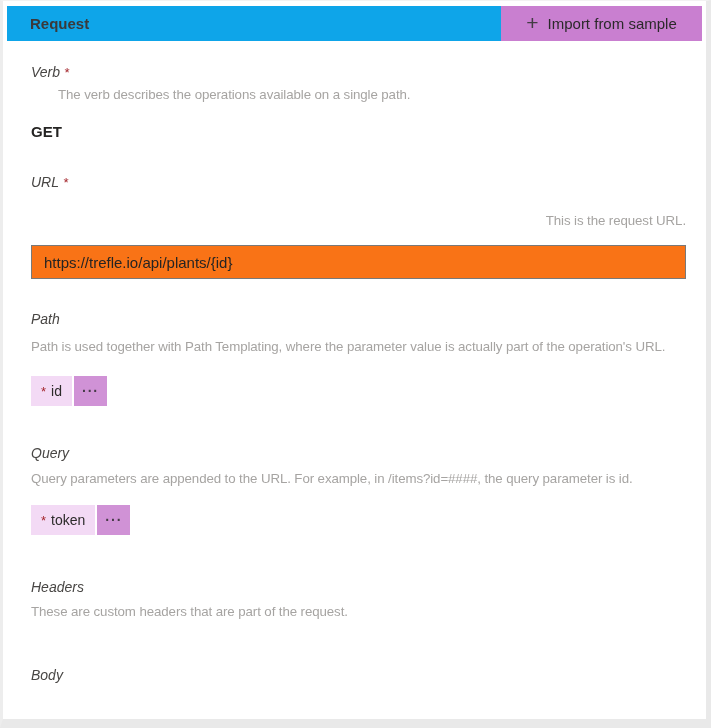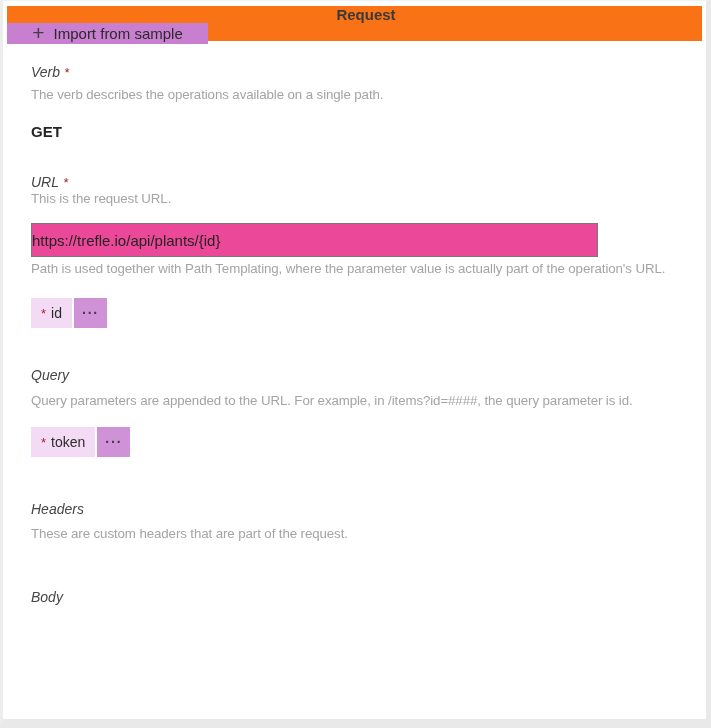--- a/index.html
+++ b/index.html
@@ -13,25 +13,24 @@
     border-top: 1px solid #f2f2f2;
     border-left: 3px solid #ededed;
     border-right: 5px solid #e9e9e9;
     border-bottom: 9px solid #e9e9e9;
     background: #ffffff;
     overflow: hidden;
   }
   .header-bar {
     margin: 5px 4px 0 4px;
     height: 35px;
-    background: #f97316;
+    background: #0ea5e9;
     display: flex;
     align-items: stretch;
     justify-content: space-between;
-    flex-direction: column;
   }
   .header-title {
     align-self: center;
     padding-left: 23px;
     font-size: 15px;
     font-weight: 700;
     color: #3b393a;
   }
   .import-btn {
     border: none;
@@ -68,38 +67,38 @@
     margin-left: 4px;
     font-size: 13px;
   }
   .field-desc {
     font-size: 13.3px;
     letter-spacing: -0.1px;
     color: #a6a4a2;
     line-height: 15px;
   }
   .verb-label   { margin-top: 23px; }
-  .verb-desc    { margin-top: 6px; }
+  .verb-desc    { margin-top: 6px; margin-left: 27px; }
   .verb-value   { margin-top: 21px; font-size: 15px; font-weight: 700; color: #252423; line-height: 17px; }
   .url-label    { margin-top: 34px; }
-  .url-desc     { margin-top: 0; }
+  .url-desc     { margin-top: 22px; text-align: right; }
   .url-input {
     display: block;
     margin-top: 17px;
-    width: 567px;
+    width: 655px;
     height: 34px;
-    background: #ec4899;
+    background: #f97316;
     border: 1px solid #797979;
-    padding: 0 0;
+    padding: 0 12px;
     font-family: "Liberation Sans", sans-serif;
     font-size: 15px;
     color: #252423;
   }
   .path-label    { margin-top: 32px; }
-  .path-desc     { margin-top: 4px; }
+  .path-desc     { margin-top: 12px; }
   .param-chip    { margin-top: 22px; display: inline-flex; height: 30px; }
   .query-label   { margin-top: 39px; }
   .query-desc    { margin-top: 10px; }
   .query-chip    { margin-top: 19px; }
   .chip-main {
     background: #f3daf5;
     display: inline-flex;
     align-items: center;
     padding: 0 10px;
     font-size: 14px;
@@ -144,20 +143,21 @@
   <div class="content">
 
     <div class="field-label verb-label"><span>Verb</span><span class="req">*</span></div>
     <div class="field-desc verb-desc">The verb describes the operations available on a single path.</div>
     <div class="verb-value">GET</div>
 
     <div class="field-label url-label"><span>URL</span><span class="req">*</span></div>
     <div class="field-desc url-desc">This is the request URL.</div>
     <input class="url-input" type="text" value="https://trefle.io/api/plants/{id}" style="">
 
+    <div class="field-label path-label">Path</div>
     <div class="field-desc path-desc">Path is used together with Path Templating, where the parameter value is actually part of the operation's URL.</div>
     <div>
       <div class="param-chip">
         <span class="chip-main">
             <span class="chip-req">*</span>
             <span>id</span>
           </span>
         <button class="chip-menu">
             <span>···</span>
           </button>

